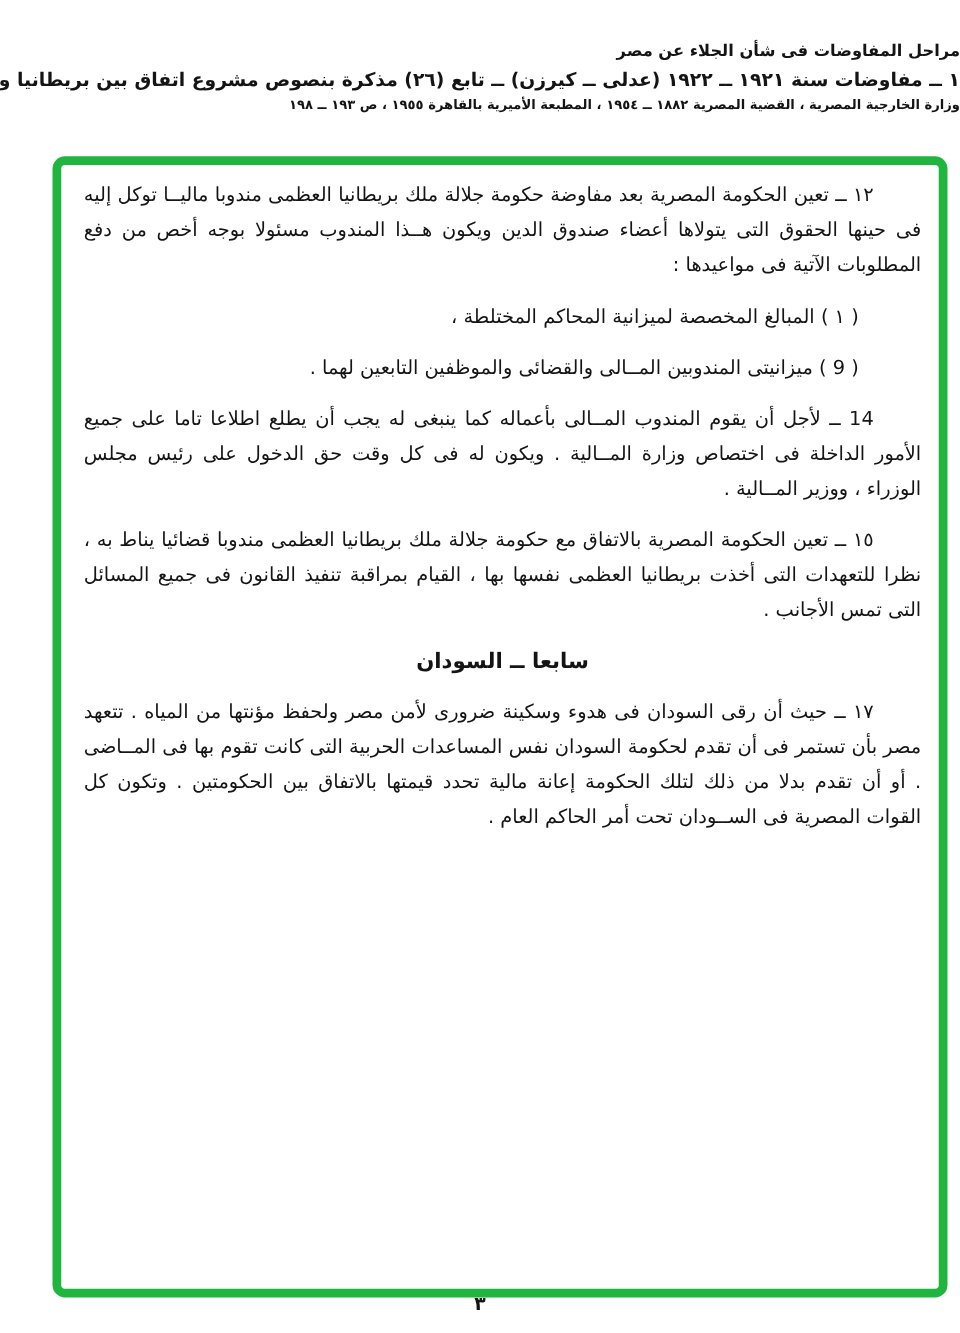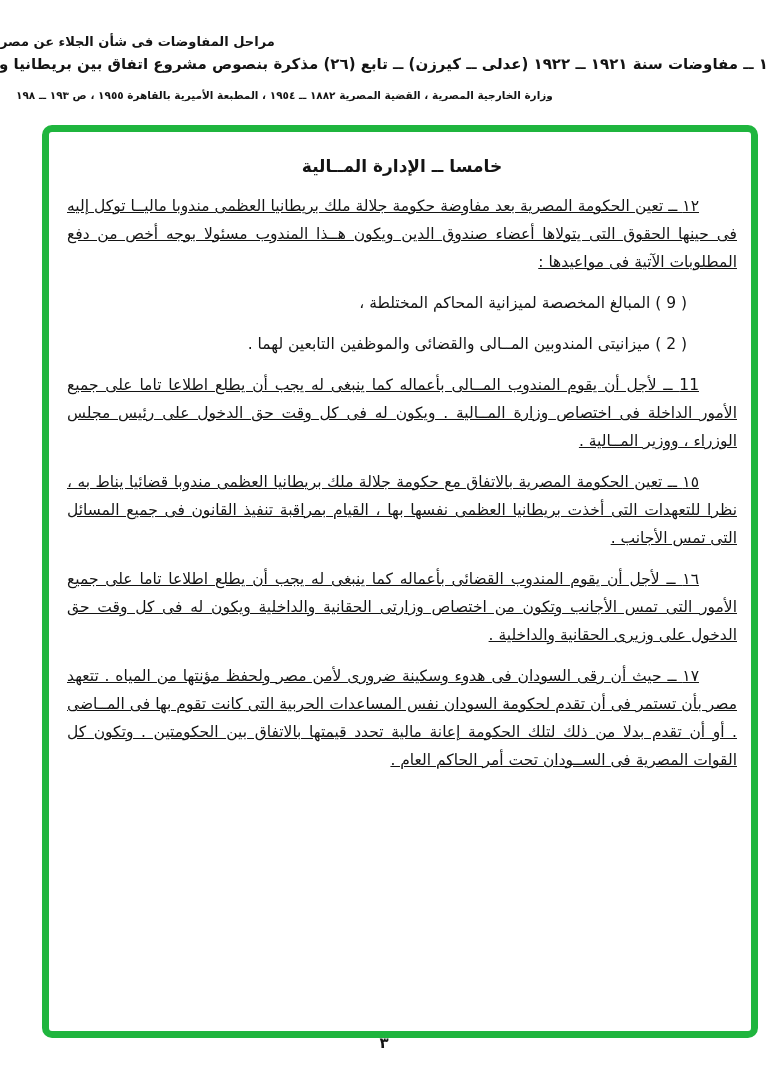--- a/index.html
+++ b/index.html
@@ -18,38 +18,38 @@
   :root {
     --frame-color: #1fb53e;
   }
   
   .page-header {
     position: absolute;
     top: 34px;
     left: 0;
     width: 768px;
     direction: rtl;
-    text-align: left;
+    text-align: right;
   }
   .hdr-line1 {
     font-size: 13px;
     font-weight: bold;
     letter-spacing: 0.5px;
     margin: 0 0 6px 0;
   }
   .hdr-line2 {
     font-size: 15px;
     font-weight: bold;
     white-space: nowrap;
     margin: 0 0 5px 0;
   }
   .hdr-line3 {
     font-size: 10.5px;
     font-weight: bold;
-    margin: 16px;
+    margin: 0;
   }
   
   .doc-frame {
     position: absolute;
     left: 42px;
     top: 125px;
     width: 670px;
     height: 883px;
     border: 7px solid var(--frame-color);
     border-radius: 10px;
@@ -67,21 +67,20 @@
   .section-heading {
     text-align: center;
     font-weight: bold;
     font-size: 17px;
     margin: 10px 0 12px 0;
     line-height: 28px;
   }
   .para {
     margin: 0 0 13px 0;
     text-indent: 38px;
-    text-decoration: underline;
   }
   .list-item {
     margin: 0 26px 13px 0;
     text-indent: 24px;
   }
   .para:last-child { margin-bottom: 0; }
   
   .page-number {
     position: absolute;
     left: 0;
@@ -98,27 +97,26 @@
 
 <div class="page-header">
   <p class="hdr-line1">مراحل المفاوضات فى شأن الجلاء عن مصر</p>
   <p class="hdr-line2">١ ــ مفاوضات سنة ١٩٢١ ــ ١٩٢٢ (عدلى ــ كيرزن) ــ تابع (٢٦) مذكرة بنصوص مشروع اتفاق بين بريطانيا ومصر</p>
   <p class="hdr-line3">وزارة الخارجية المصرية ، القضية المصرية ١٨٨٢ ــ ١٩٥٤ ، المطبعة الأميرية بالقاهرة ١٩٥٥ ، ص ١٩٣ ــ ١٩٨</p>
 </div>
 
 <div class="doc-frame">
   <div class="doc-body">
 
-    <h2 class="section-heading">خامسا ــ الإدارة المــالية</h2>
     <p class="para">١٢ ــ تعين الحكومة المصرية بعد مفاوضة حكومة جلالة ملك بريطانيا العظمى مندوبا ماليــا توكل إليه فى حينها الحقوق التى يتولاها أعضاء صندوق الدين ويكون هــذا المندوب مسئولا بوجه أخص من دفع المطلوبات الآتية فى مواعيدها :</p>
-    <p class="list-item">( 9 ) المبالغ المخصصة لميزانية المحاكم المختلطة ،</p>
-    <p class="list-item">( 2 ) ميزانيتى المندوبين المــالى والقضائى والموظفين التابعين لهما .</p>
-    <p class="para">11 ــ لأجل أن يقوم المندوب المــالى بأعماله كما ينبغى له يجب أن يطلع اطلاعا تاما على جميع الأمور الداخلة فى اختصاص وزارة المــالية . ويكون له فى كل وقت حق الدخول على رئيس مجلس الوزراء ، ووزير المــالية .</p>
+    <p class="list-item">( ١ ) المبالغ المخصصة لميزانية المحاكم المختلطة ،</p>
+    <p class="list-item">( 9 ) ميزانيتى المندوبين المــالى والقضائى والموظفين التابعين لهما .</p>
+    <p class="para">14 ــ لأجل أن يقوم المندوب المــالى بأعماله كما ينبغى له يجب أن يطلع اطلاعا تاما على جميع الأمور الداخلة فى اختصاص وزارة المــالية . ويكون له فى كل وقت حق الدخول على رئيس مجلس الوزراء ، ووزير المــالية .</p>
 
     <p class="para">١٥ ــ تعين الحكومة المصرية بالاتفاق مع حكومة جلالة ملك بريطانيا العظمى مندوبا قضائيا يناط به ، نظرا للتعهدات التى أخذت بريطانيا العظمى نفسها بها ، القيام بمراقبة تنفيذ القانون فى جميع المسائل التى تمس الأجانب .</p>
-    <p class="para">١٦ ــ لأجل أن يقوم المندوب القضائى بأعماله كما ينبغى له يجب أن يطلع اطلاعا تاما على جميع الأمور التى تمس الأجانب وتكون من اختصاص وزارتى الحقانية والداخلية ويكون له فى كل وقت حق الدخول على وزيرى الحقانية والداخلية .</p>
 
+    <h2 class="section-heading">سابعا ــ السودان</h2>
     <p class="para">١٧ ــ حيث أن رقى السودان فى هدوء وسكينة ضرورى لأمن مصر ولحفظ مؤنتها من المياه . تتعهد مصر بأن تستمر فى أن تقدم لحكومة السودان نفس المساعدات الحربية التى كانت تقوم بها فى المــاضى . أو أن تقدم بدلا من ذلك لتلك الحكومة إعانة مالية تحدد قيمتها بالاتفاق بين الحكومتين . وتكون كل القوات المصرية فى الســودان تحت أمر الحاكم العام .</p>
 
   </div>
 </div>
 
 <div class="page-number">٣</div>
 
 </body></html>

